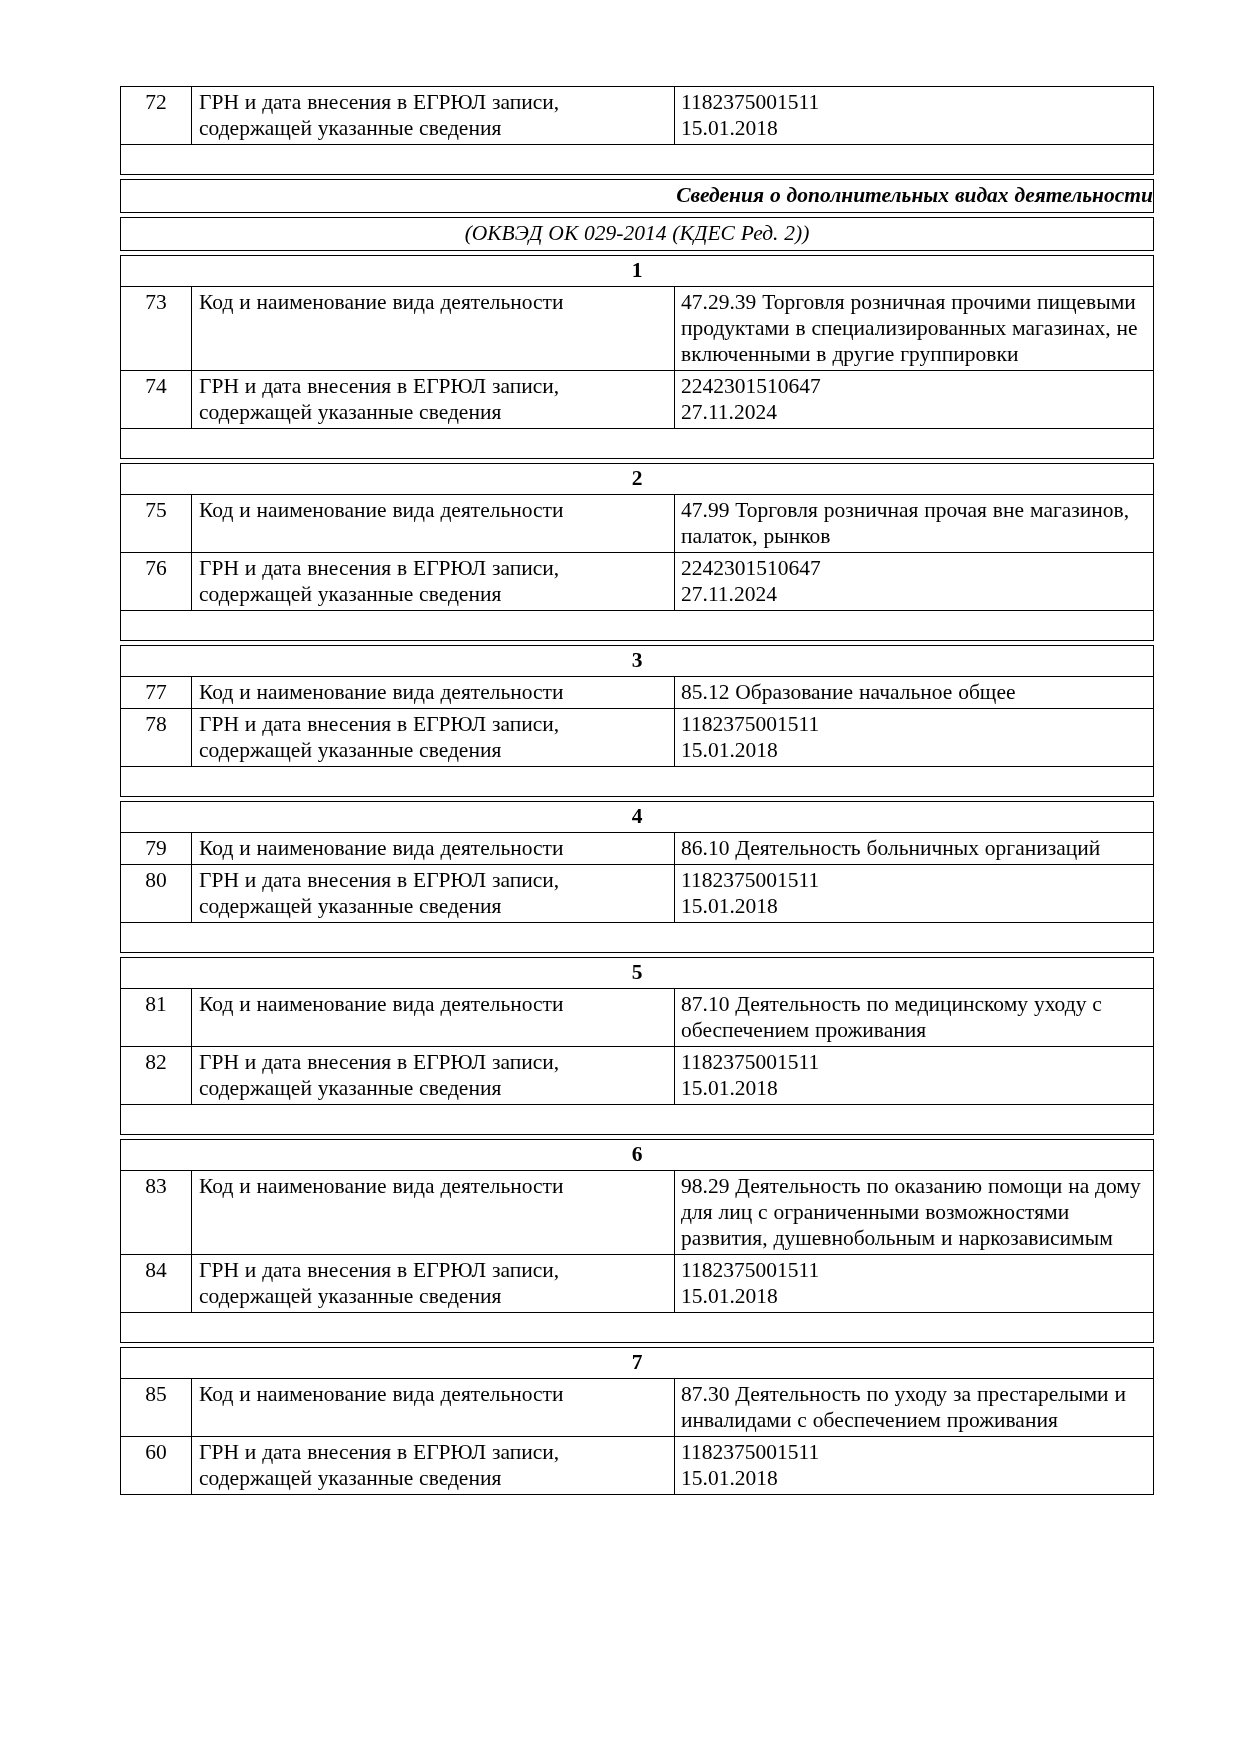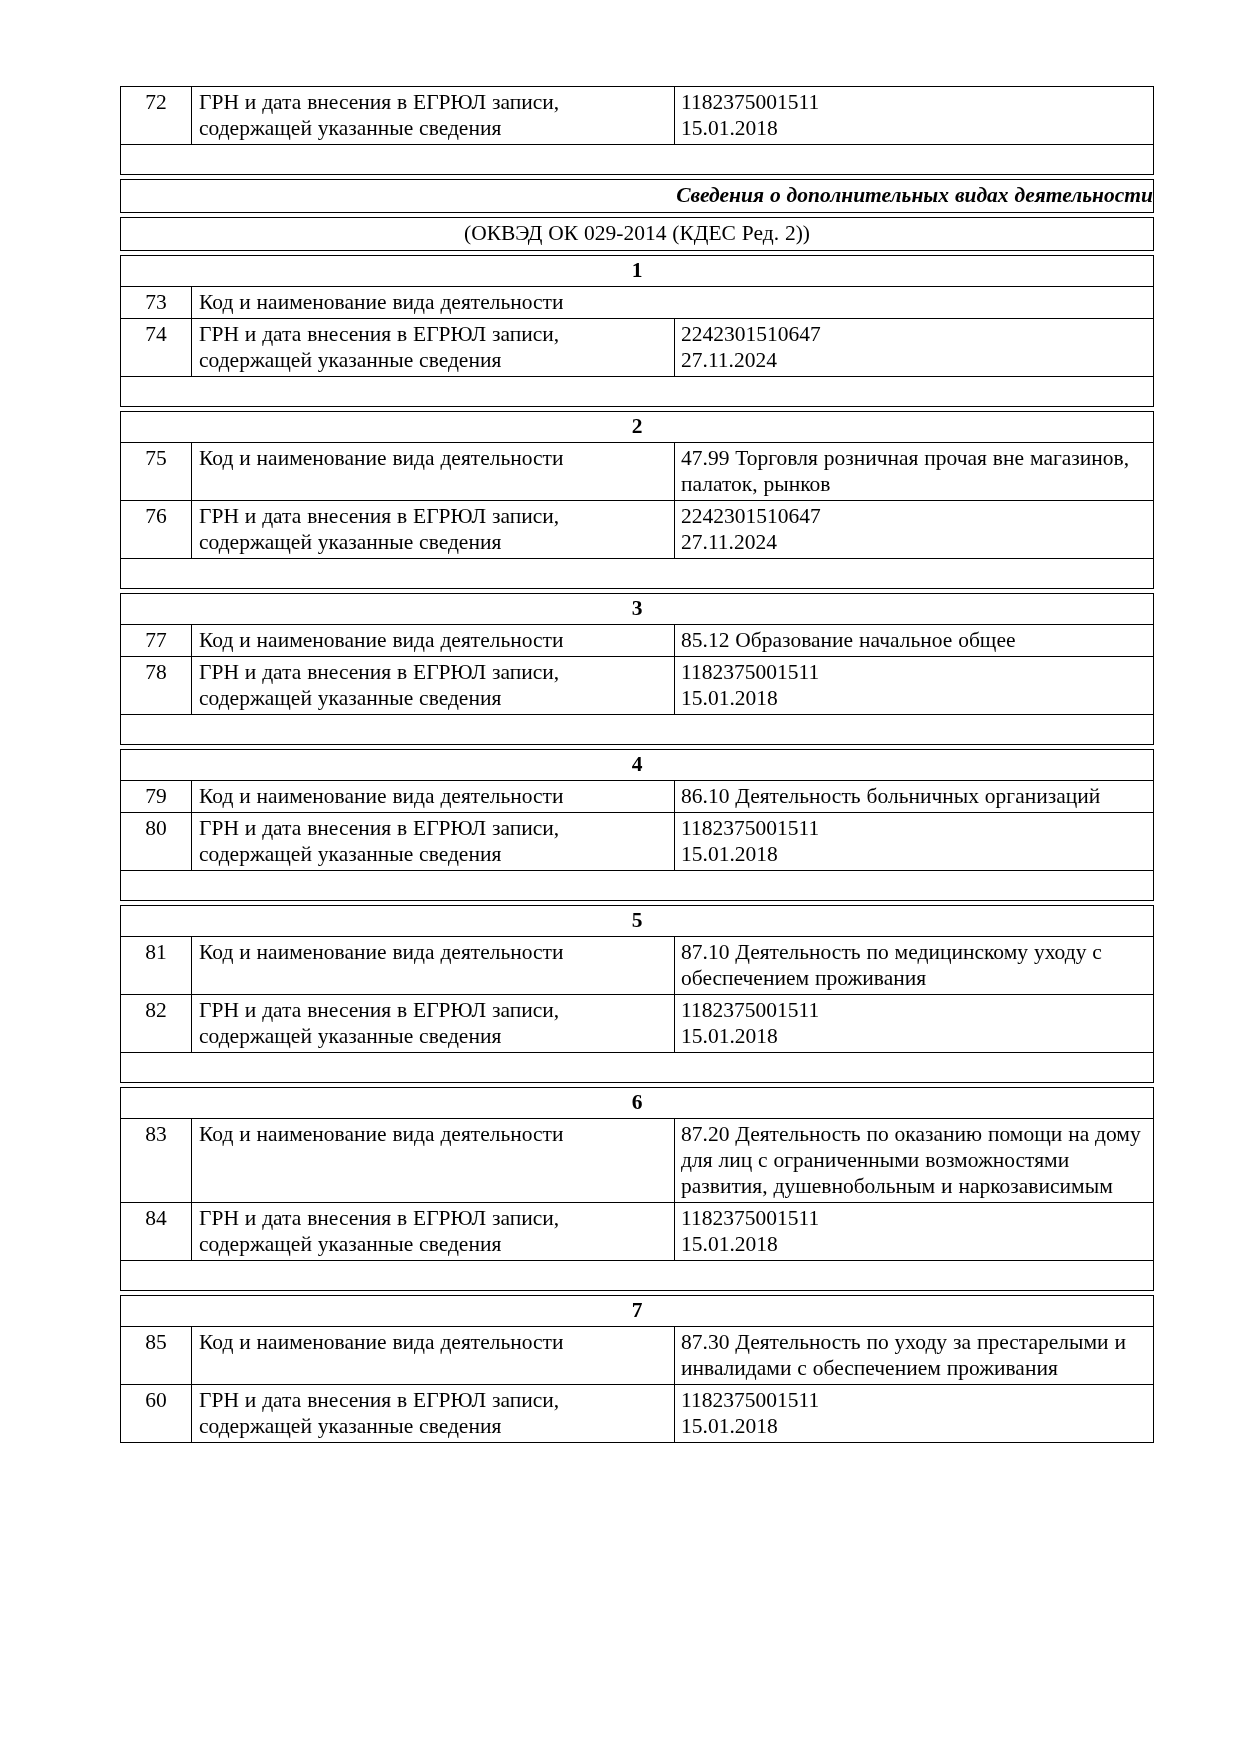--- a/index.html
+++ b/index.html
@@ -46,20 +46,21 @@
   .hdr-row .cell {
     flex: 1;
     text-align: right;
     font-weight: bold;
     font-style: italic;
     padding: 2px 0 4px 0;
   }
   .subhdr-row .cell {
     flex: 1;
     text-align: center;
+    font-style: italic;
     padding: 2px 0 4px 0;
   }
   #sections .section:last-child .spacer-row { display: none; }
   .footer {
     position: absolute;
     left: 120px;
     width: 1056px;
     top: 1656px;
     height: 40px;
     font-size: 15.5px;
@@ -103,20 +104,21 @@
     </div>
 
     <div id="sections">
   <div class="tbl section">
     <div class="row num-row">
       <div class="cell">1</div>
     </div>
     <div class="row">
       <div class="cell c1">73</div>
       <div class="cell c2">Код и наименование вида деятельности</div>
+      <div class="cell c3">47.29.39 Торговля розничная прочими пищевыми продуктами в специализированных магазинах, не включенными в другие группировки</div>
     </div>
     <div class="row">
       <div class="cell c1">74</div>
       <div class="cell c2">ГРН и дата внесения в ЕГРЮЛ записи, содержащей указанные сведения</div>
       <div class="cell c3">
         <div>2242301510647</div>
         <div>27.11.2024</div>
       </div>
     </div>
     <div class="row spacer-row"></div>
@@ -202,21 +204,21 @@
     <div class="row spacer-row"></div>
   </div>
 
   <div class="tbl section">
     <div class="row num-row">
       <div class="cell">6</div>
     </div>
     <div class="row">
       <div class="cell c1">83</div>
       <div class="cell c2">Код и наименование вида деятельности</div>
-      <div class="cell c3">87.20 Деятельность по оказанию помощи на дому для лиц с ограниченными возможностями развития, душевнобольным и наркозависимым</div>
+      <div class="cell c3">98.29 Деятельность по оказанию помощи на дому для лиц с ограниченными возможностями развития, душевнобольным и наркозависимым</div>
     </div>
     <div class="row">
       <div class="cell c1">84</div>
       <div class="cell c2">ГРН и дата внесения в ЕГРЮЛ записи, содержащей указанные сведения</div>
       <div class="cell c3">
         <div>1182375001511</div>
         <div>15.01.2018</div>
       </div>
     </div>
     <div class="row spacer-row"></div>

